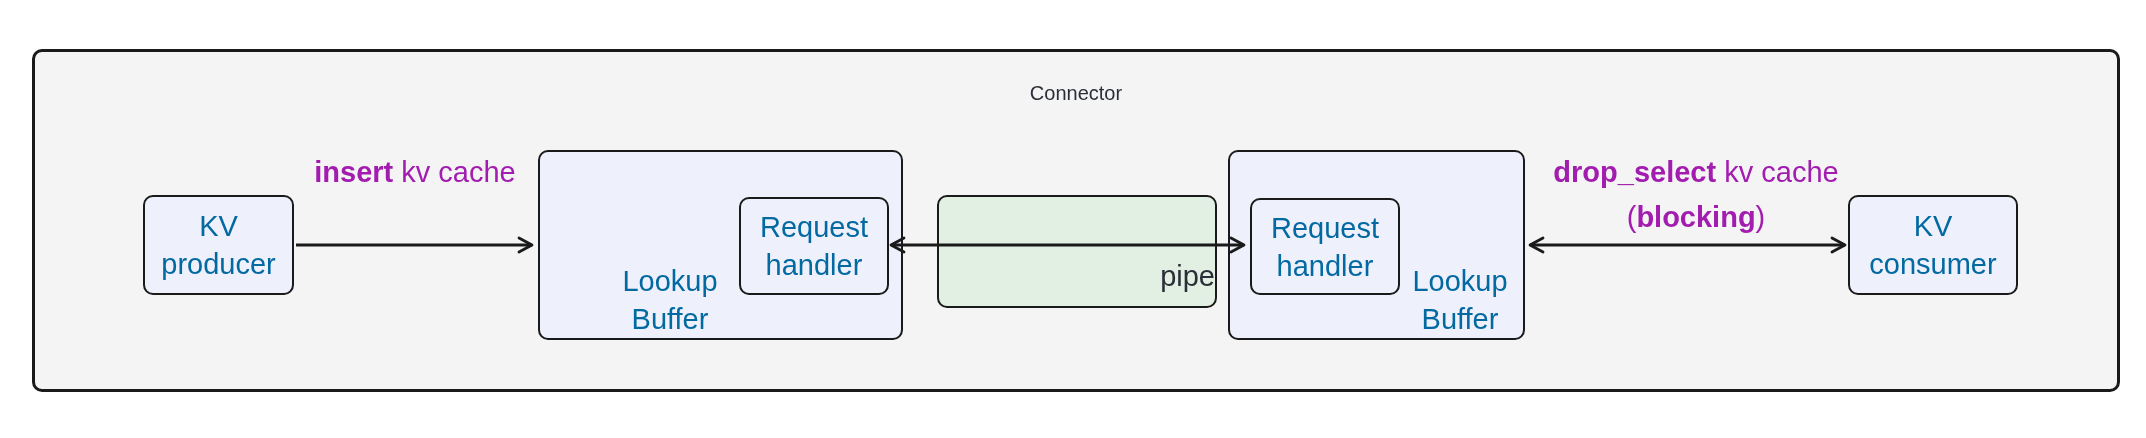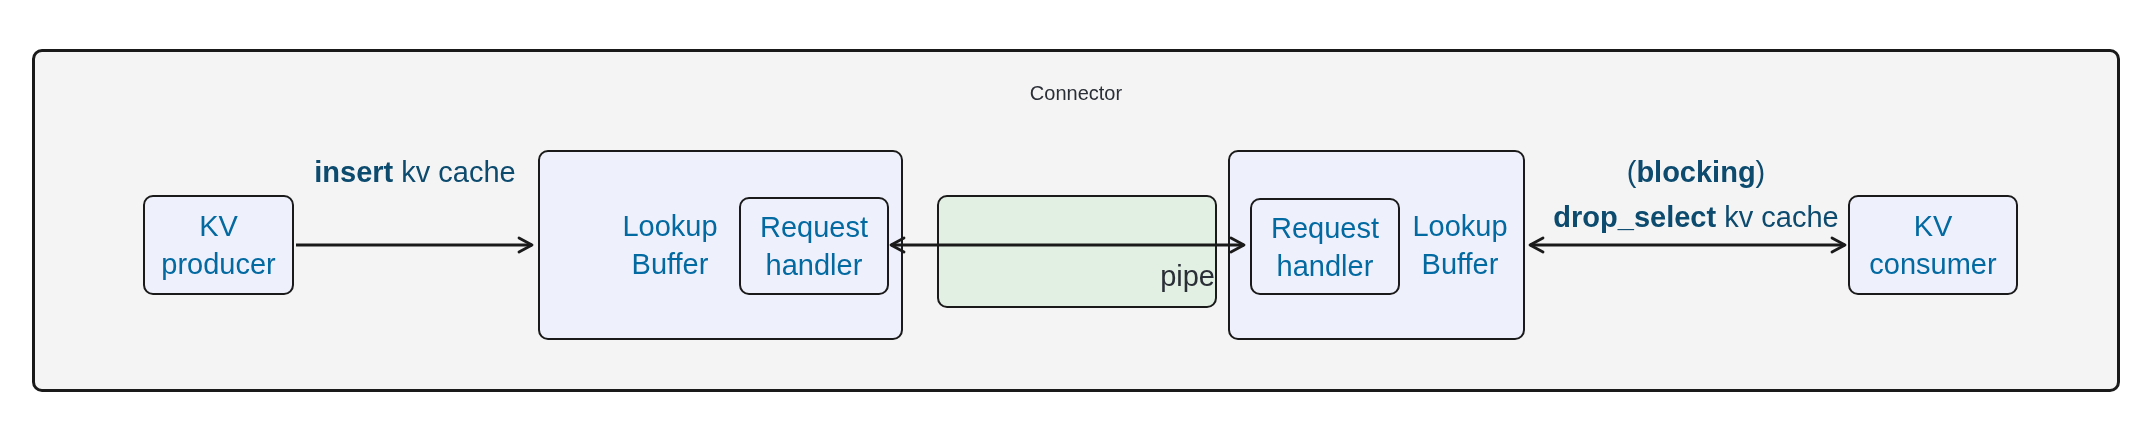--- a/index.html
+++ b/index.html
@@ -59,21 +59,21 @@
 
   .lookup-buffer { display: block; }
   .lb-left  { left: 538px;  top: 150px; width: 365px; height: 190px; }
   .lb-right { left: 1228px; top: 150px; width: 297px; height: 190px; }
 
   .lb-text {
     position: absolute;
     top: 0;
     height: 100%;
     display: flex;
-    align-items: center;
+    align-items: flex-end;
     justify-content: center;
   }
   .lb-left .lb-text  { left: 30px;  width: 200px; }
   .lb-right .lb-text { left: 155px; width: 150px; }
 
   .request-handler {
     position: absolute;
     background: #eef0fb;
     border: 2.5px solid #1a1a1a;
     border-radius: 10px;
@@ -107,21 +107,21 @@
     color: #2a2e36;
   }
 
   .edge-label {
     position: absolute;
     top: 150px;
     width: 330px;
     text-align: center;
     font-size: 29px;
     line-height: 45px;
-    color: #0c4a6e;
+    color: #a21caf;
   }
   .edge-label .b { font-weight: bold; }
   .insert-label { left: 250px; }
   .drop-label   { left: 1531px; }
 
   .arrow-layer {
     position: absolute;
     left: 0;
     top: 0;
     width: 2146px;
@@ -172,22 +172,22 @@
   <div class="node kv-consumer">
     <div class="node-label">KV
 consumer</div>
   </div>
 
   <div class="edge-label insert-label">
     <div><span class="b">insert</span><span> kv cache</span></div>
   </div>
 
   <div class="edge-label drop-label">
+    <div><span class="b">drop_select</span><span> kv cache</span></div>
     <div><span>(</span><span class="b">blocking</span><span>)</span></div>
-    <div><span class="b">drop_select</span><span> kv cache</span></div>
   </div>
 
   <svg class="arrow-layer" viewBox="0 0 2146 438" xmlns="http://www.w3.org/2000/svg">
     <defs>
       <marker id="arrowHead" markerUnits="userSpaceOnUse" markerWidth="20" markerHeight="22" refX="16" refY="10" orient="auto-start-reverse">
         <path d="M3,3 L16,10 L3,17" fill="none" stroke="#1a1a1a" stroke-width="2.8" stroke-linecap="round" stroke-linejoin="round"></path>
       </marker>
     </defs>
     <line x1="296" y1="245" x2="532" y2="245" stroke="#1a1a1a" stroke-width="3" marker-end="url(#arrowHead)"></line>
     <line x1="891" y1="245" x2="1244" y2="245" stroke="#1a1a1a" stroke-width="3" marker-start="url(#arrowHead)" marker-end="url(#arrowHead)"></line>

